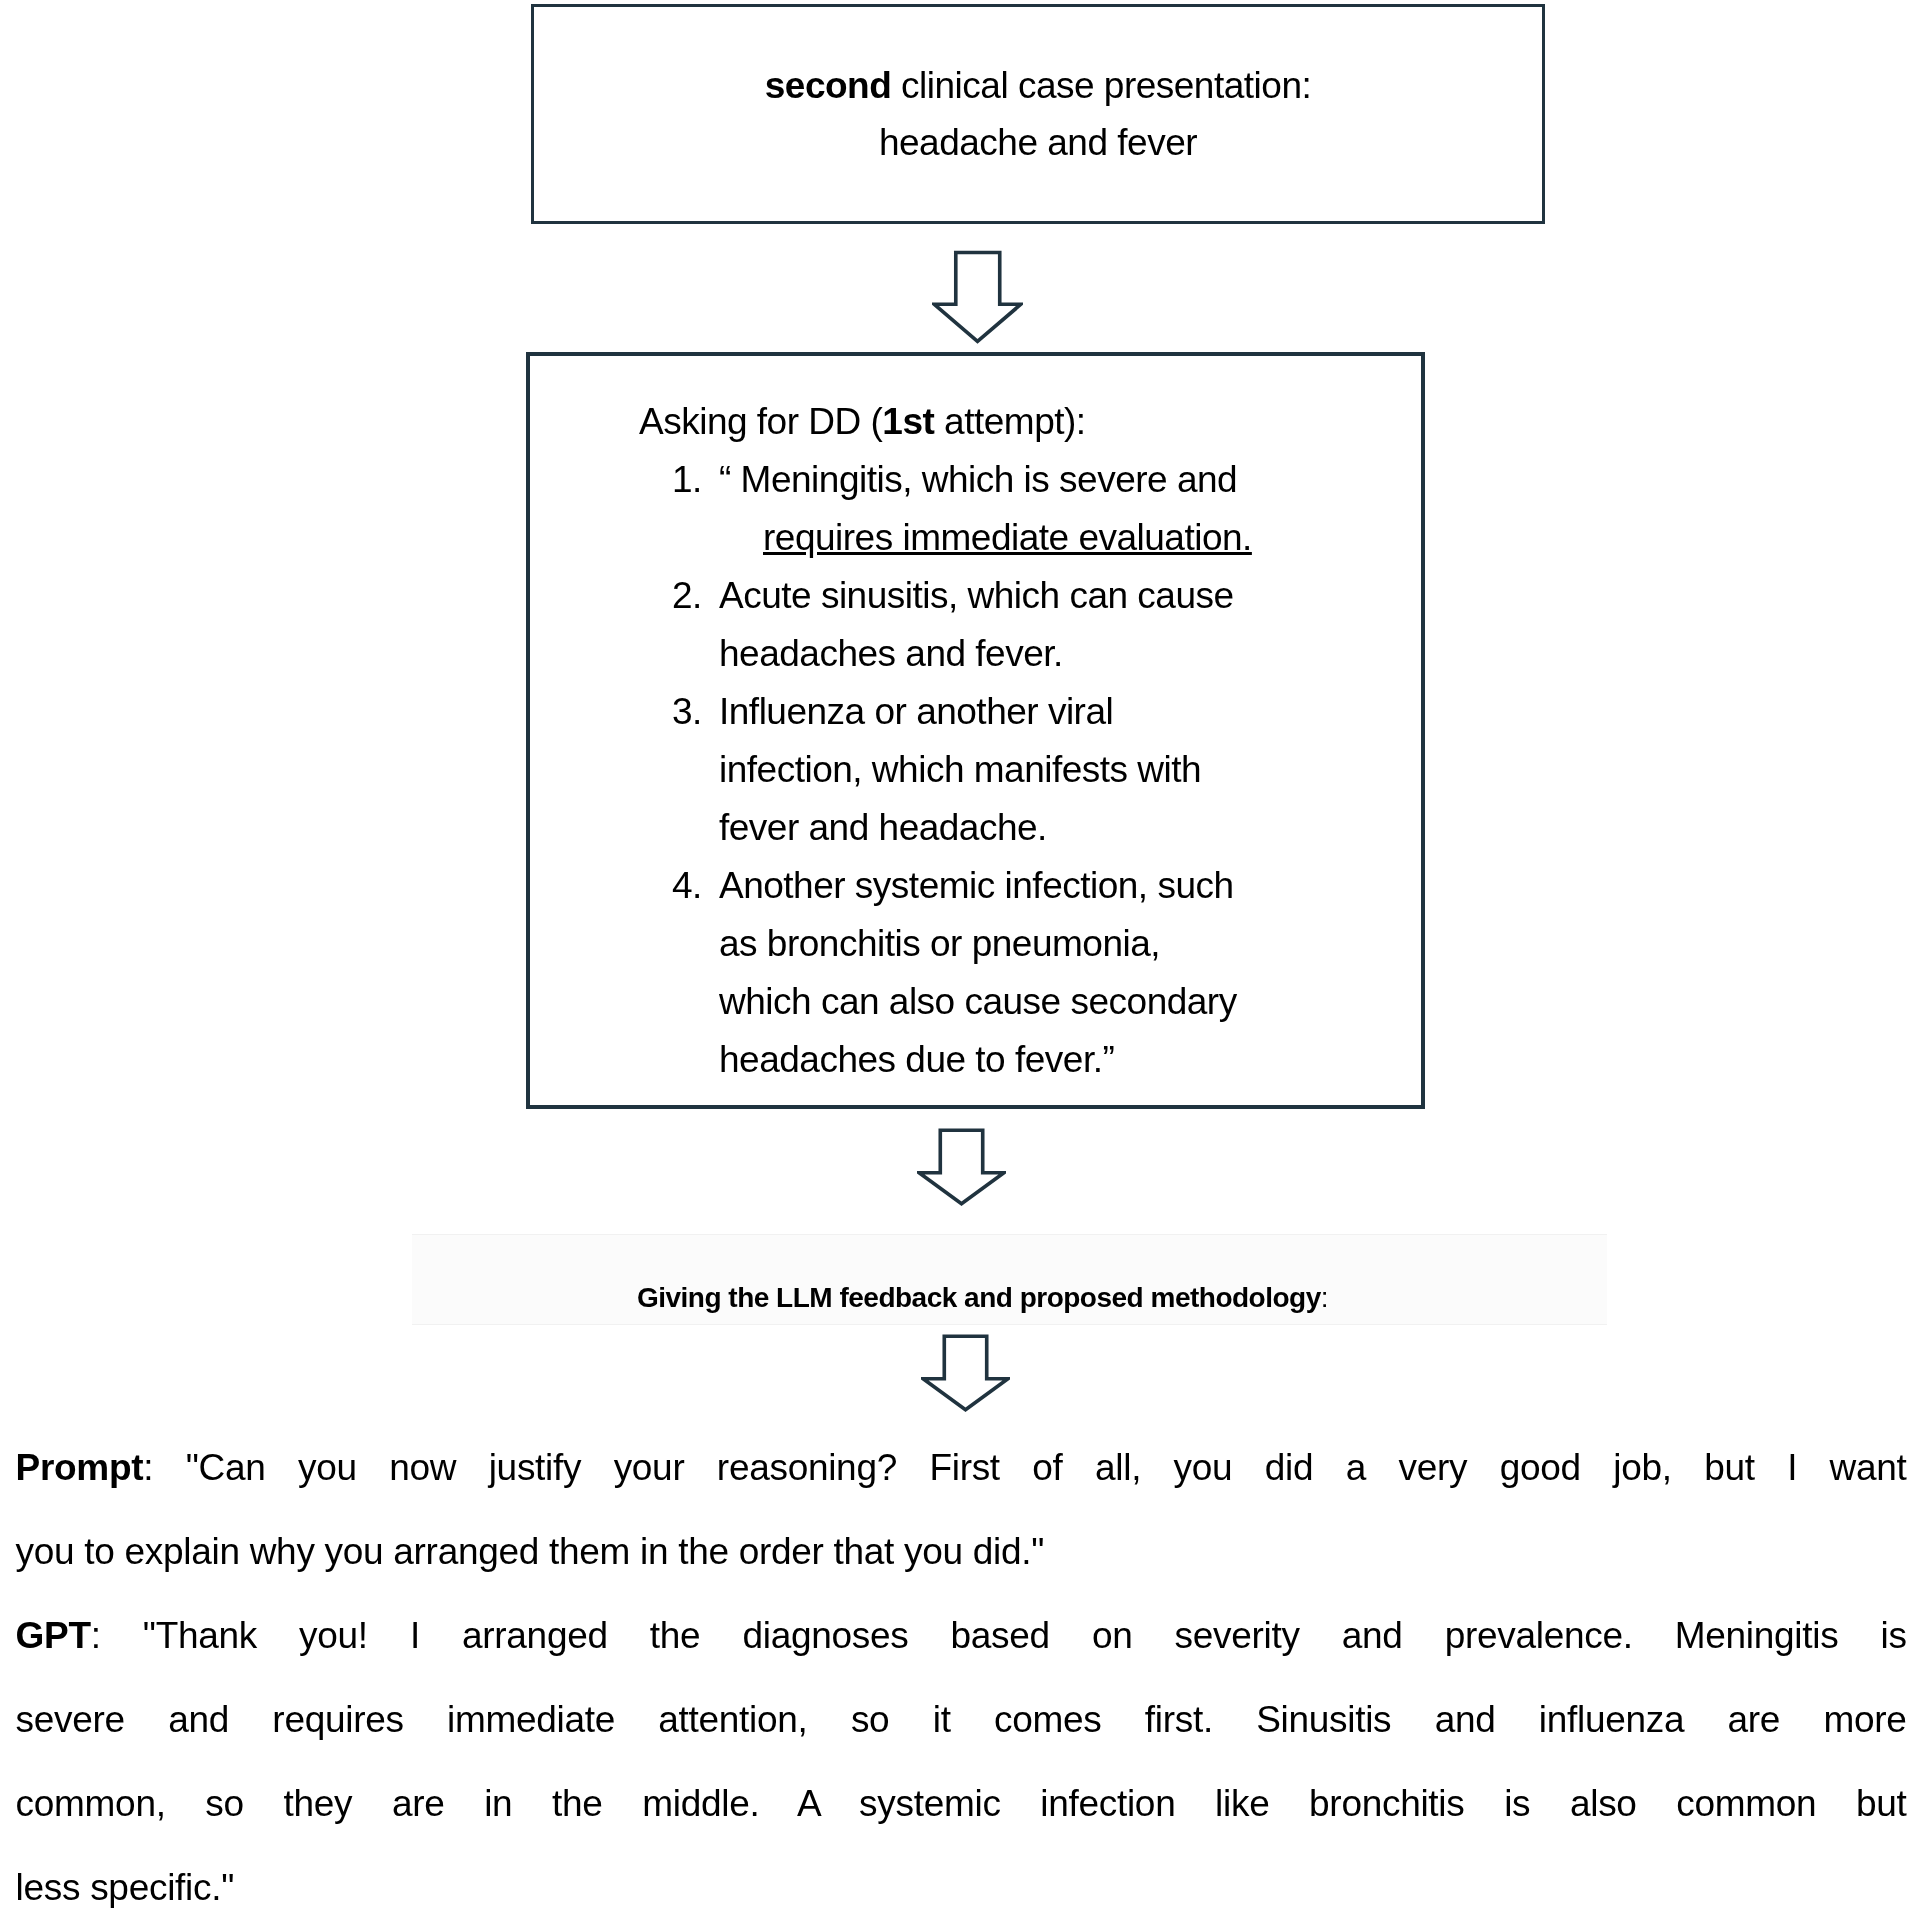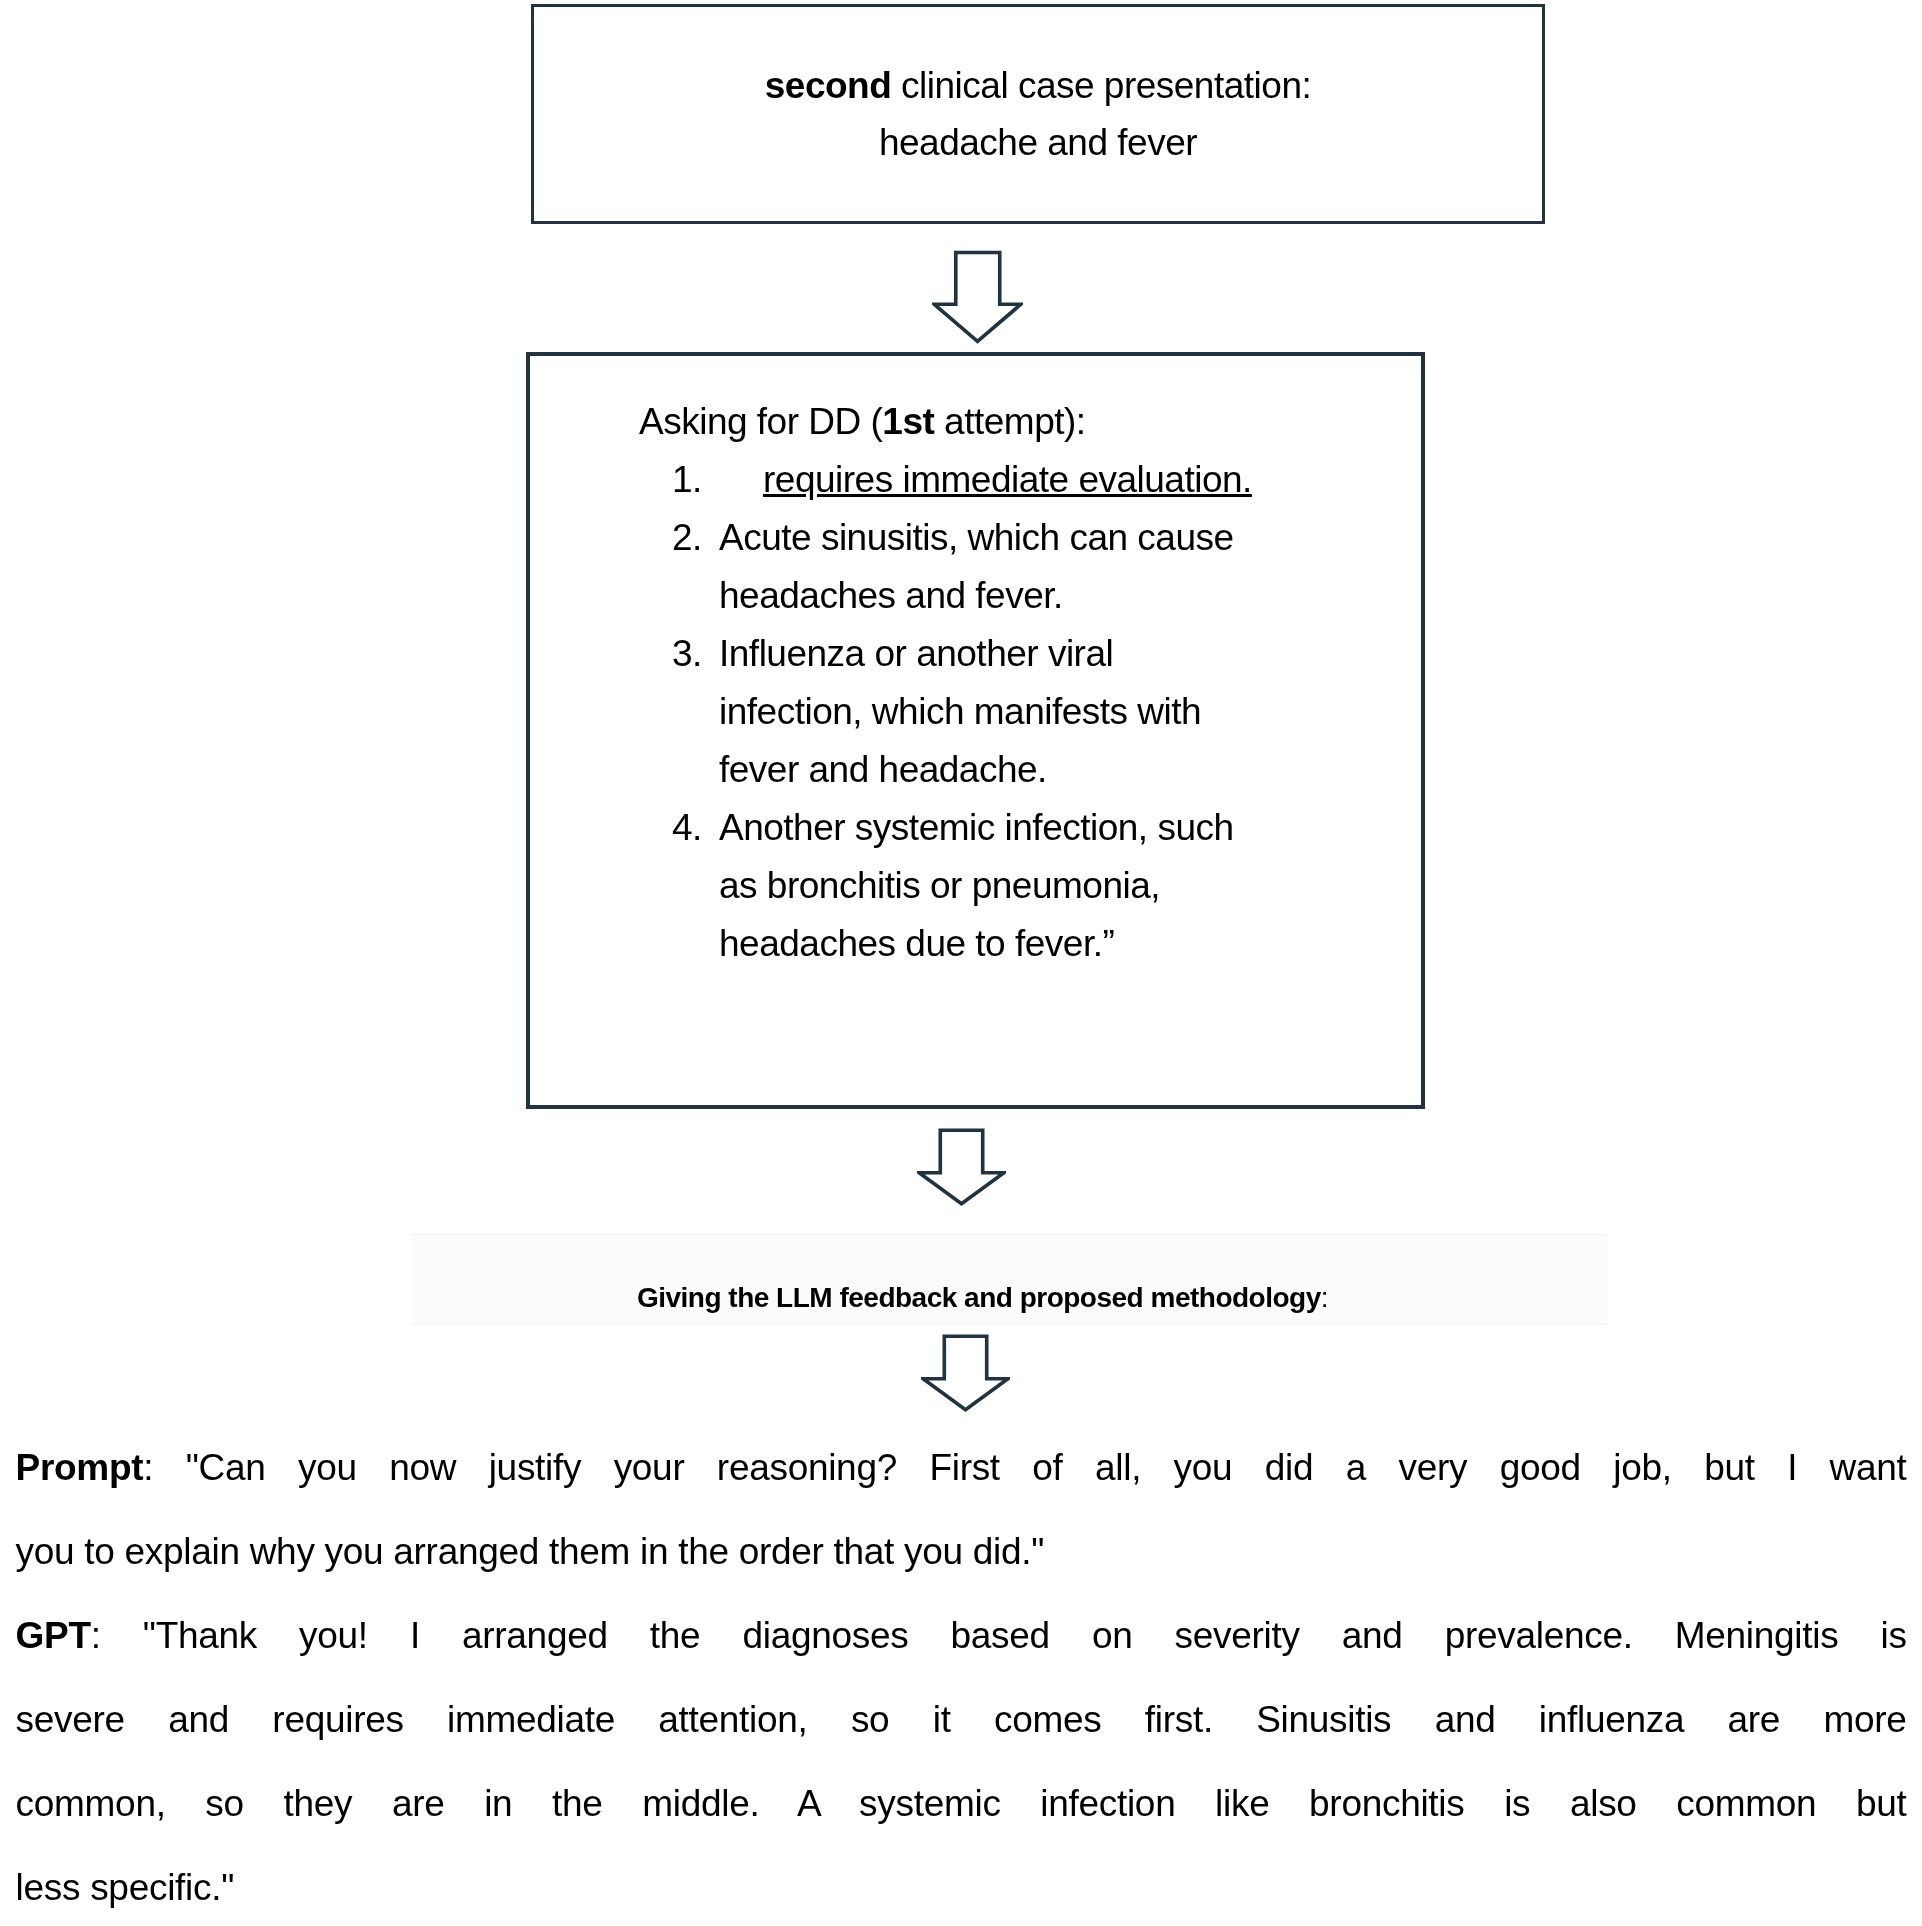--- a/index.html
+++ b/index.html
@@ -57,20 +57,21 @@
     <polygon points="46,4 131,4 131,104 172,104 88,176 4,104 46,104" fill="#ffffff" stroke="#20333f" stroke-width="7" stroke-linejoin="miter"></polygon>
   </svg>
 </div>
 
 <div class="flow-box" id="dd-box">
   <div><span>Asking for DD (</span><b>1st</b><span> attempt):</span></div>
   <div>
       <div class="dd-item">
         <div class="dd-num">1.</div>
         <div>
+          <div class="dd-line">“ Meningitis, which is severe and</div>
           <div class="dd-line indent">requires immediate evaluation.</div>
         </div>
       </div>
       <div class="dd-item">
         <div class="dd-num">2.</div>
         <div>
           <div class="dd-line">Acute sinusitis, which can cause</div>
           <div class="dd-line">headaches and fever.</div>
         </div>
       </div>
@@ -80,20 +81,21 @@
           <div class="dd-line">Influenza or another viral</div>
           <div class="dd-line">infection, which manifests with</div>
           <div class="dd-line">fever and headache.</div>
         </div>
       </div>
       <div class="dd-item">
         <div class="dd-num">4.</div>
         <div>
           <div class="dd-line">Another systemic infection, such</div>
           <div class="dd-line">as bronchitis or pneumonia,</div>
+          <div class="dd-line">which can also cause secondary</div>
           <div class="dd-line">headaches due to fever.”</div>
         </div>
       </div>
     </div>
 </div>
 
 <div class="arrow" style="left:917px;top:1128px;">
   <svg width="89" height="78" viewBox="0 0 172 150">
     <polygon points="45,4 127,4 127,86 168,86 86,146 4,86 45,86" fill="#ffffff" stroke="#20333f" stroke-width="7" stroke-linejoin="miter"></polygon>
   </svg>

